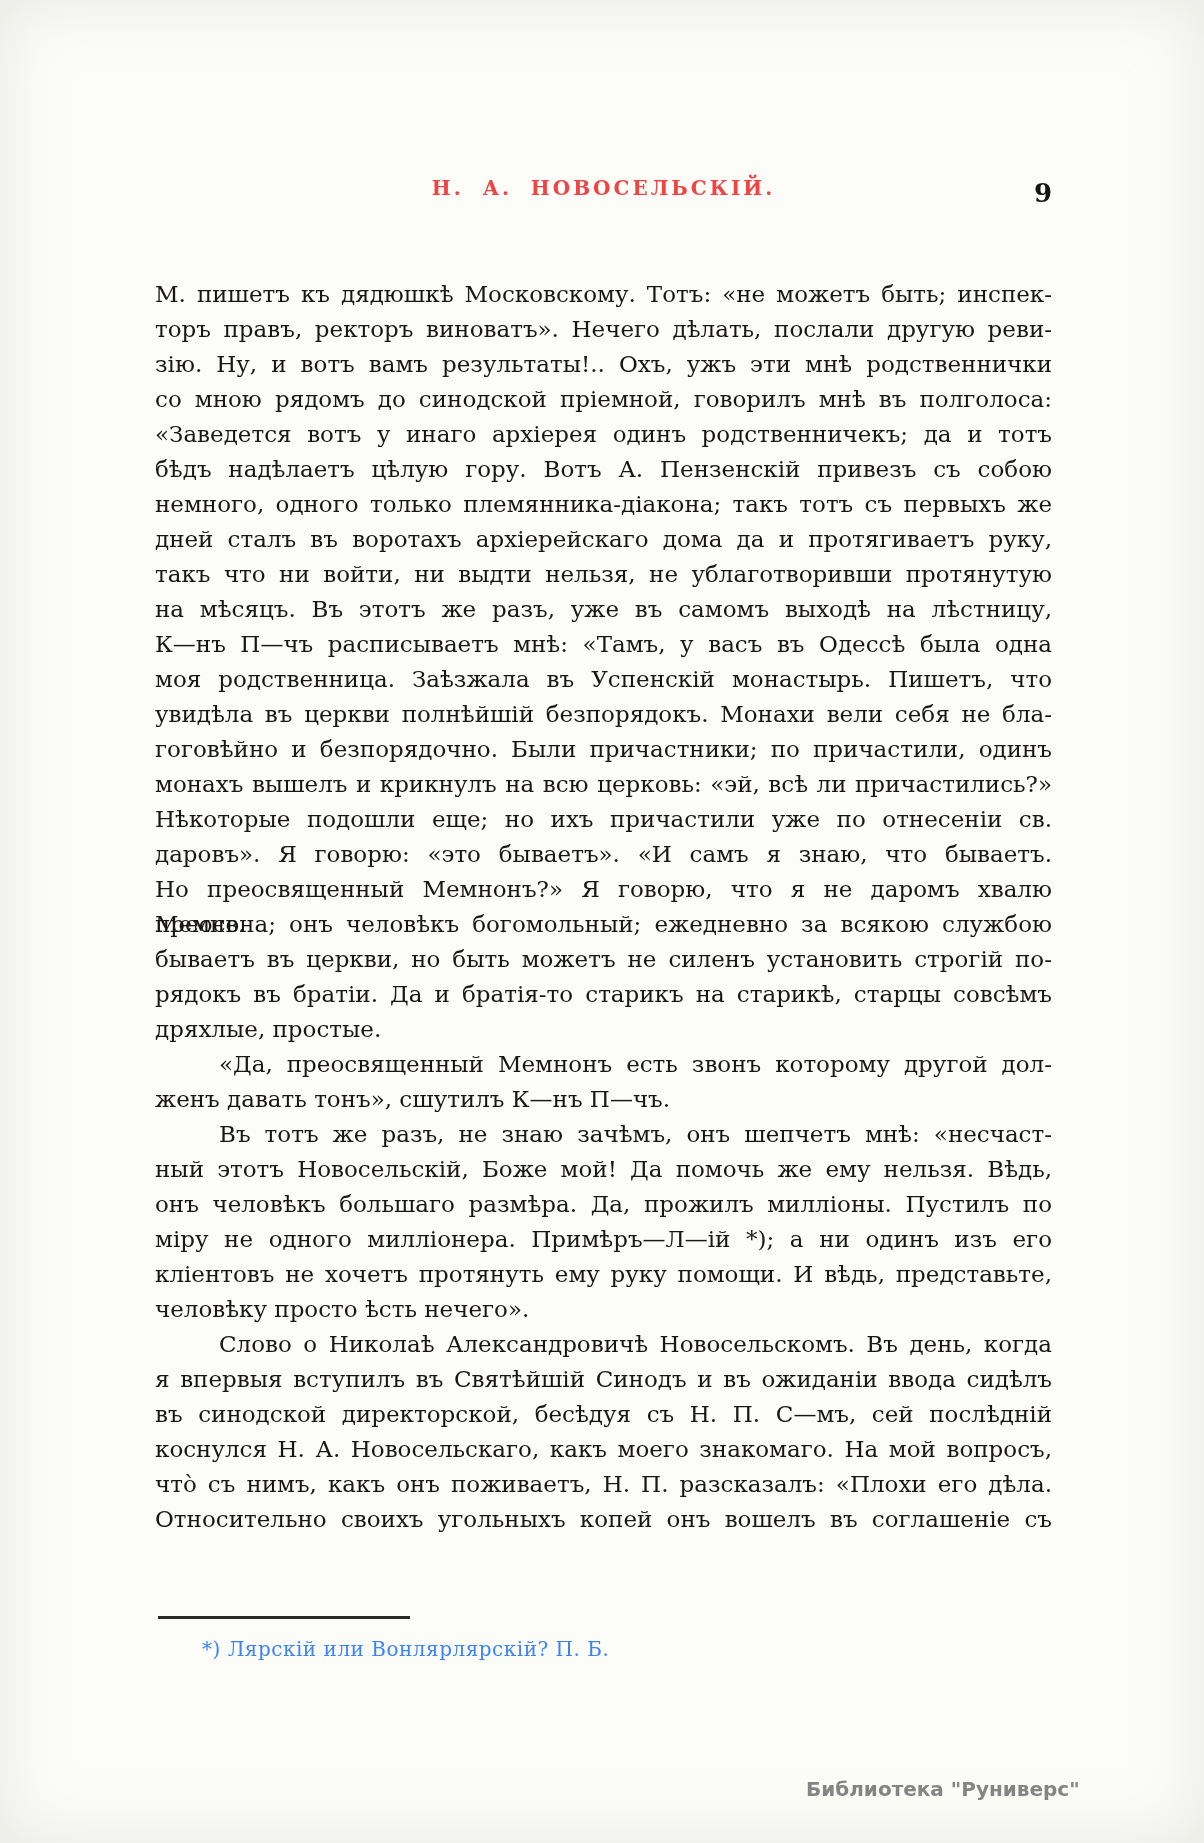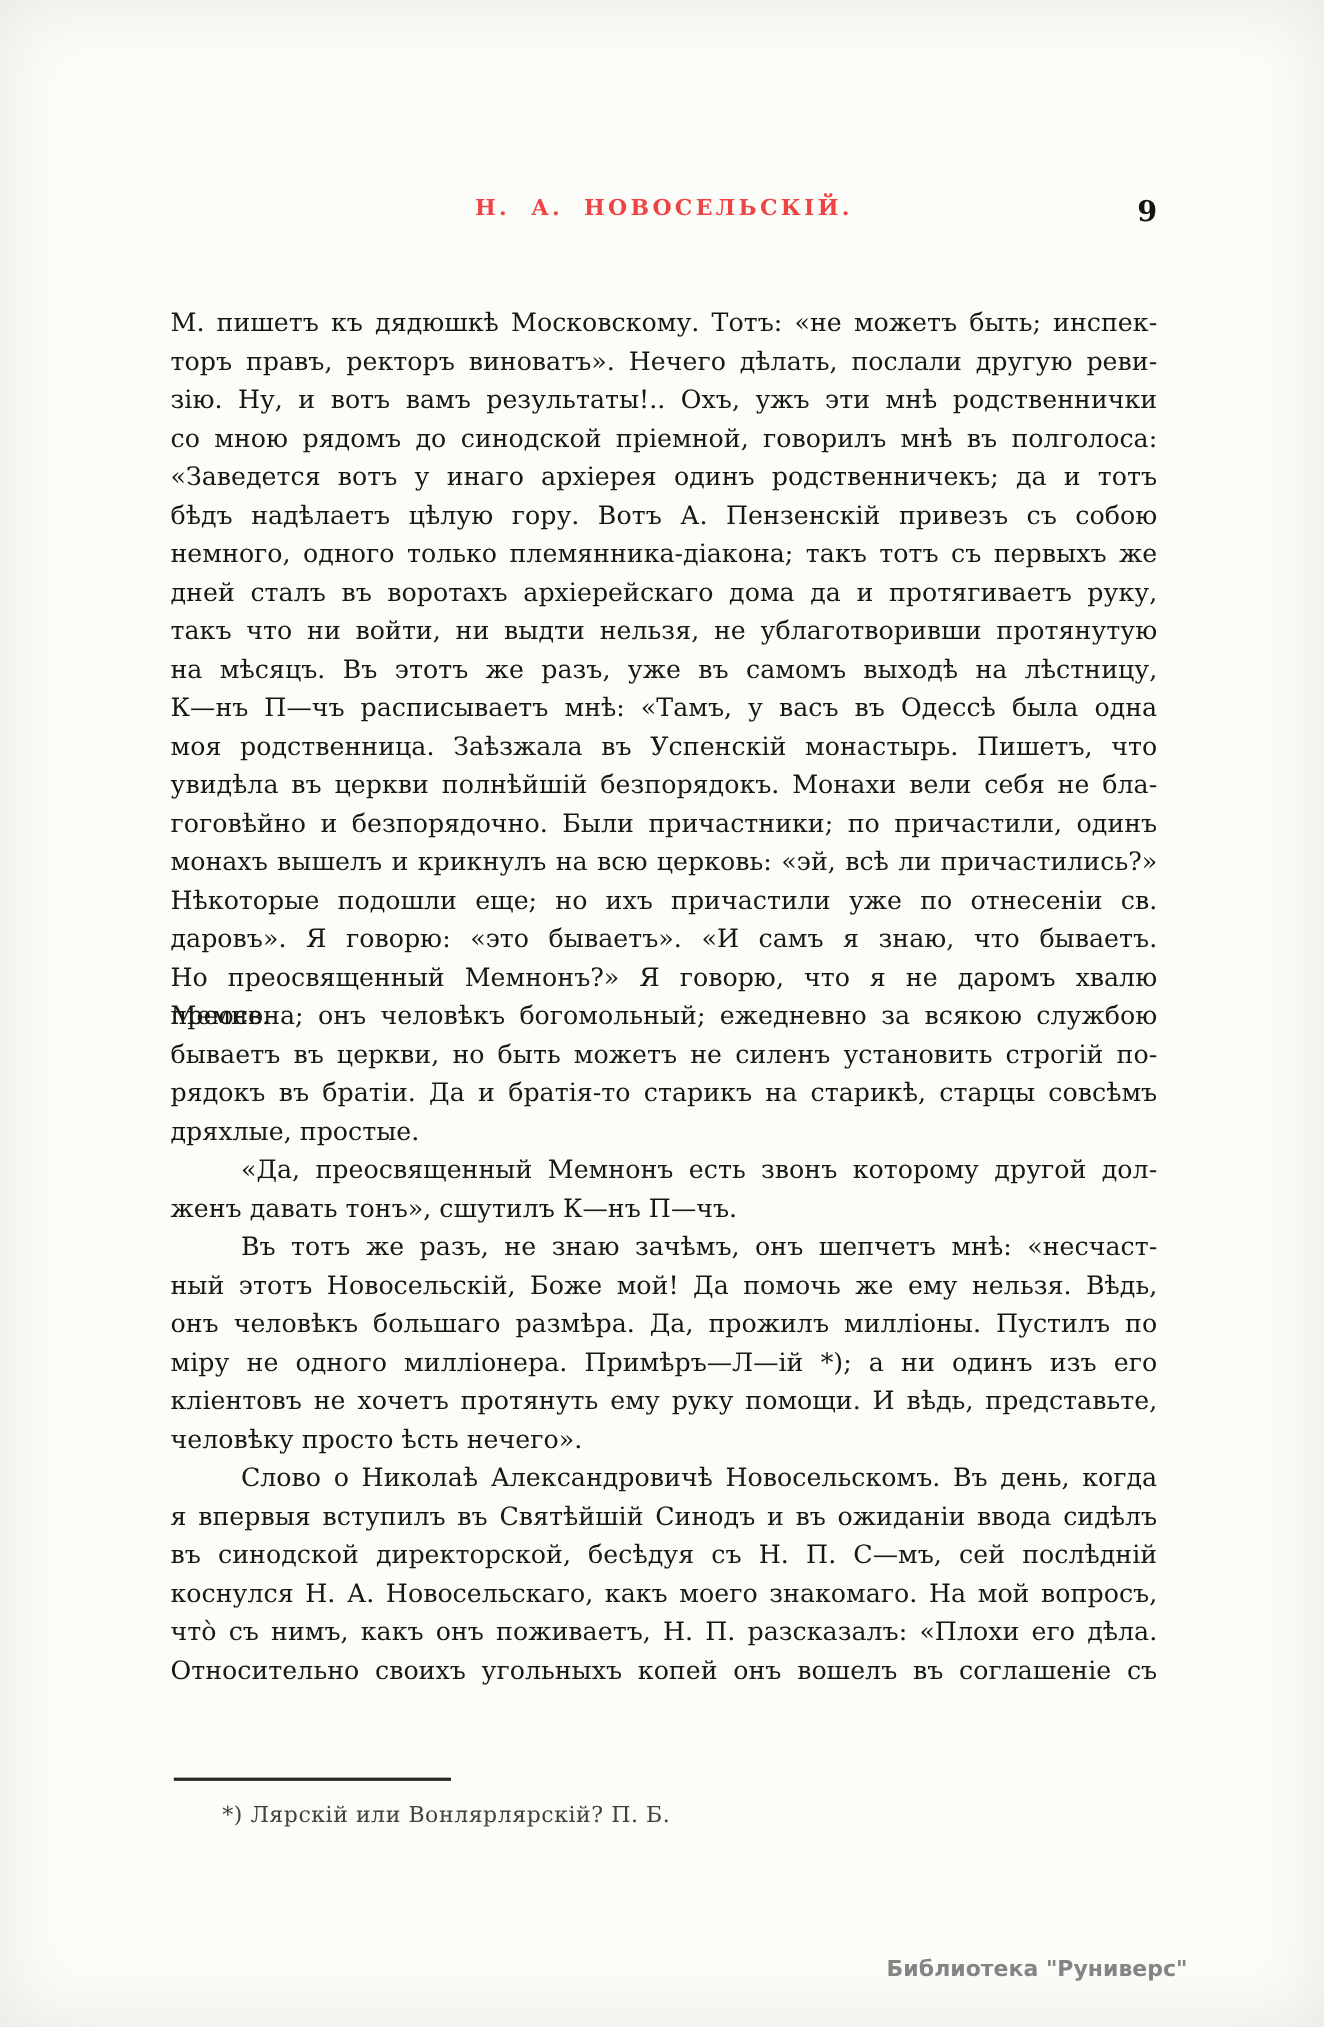--- a/index.html
+++ b/index.html
@@ -71,21 +71,21 @@
     width: 252px;
     height: 3px;
     background: #2a2925;
   }
   .footnote {
     position: absolute;
     left: 202px;
     top: 1637px;
     font-size: 20px;
     letter-spacing: 0.5px;
-    color: #404040;
+    color: #3b82f6;
   }
   .watermark {
     position: absolute;
     left: 806px;
     top: 1777px;
     font-family: "DejaVu Sans", "Liberation Sans", sans-serif;
     font-weight: 600;
     font-size: 20px;
     color: #848484;
   }

